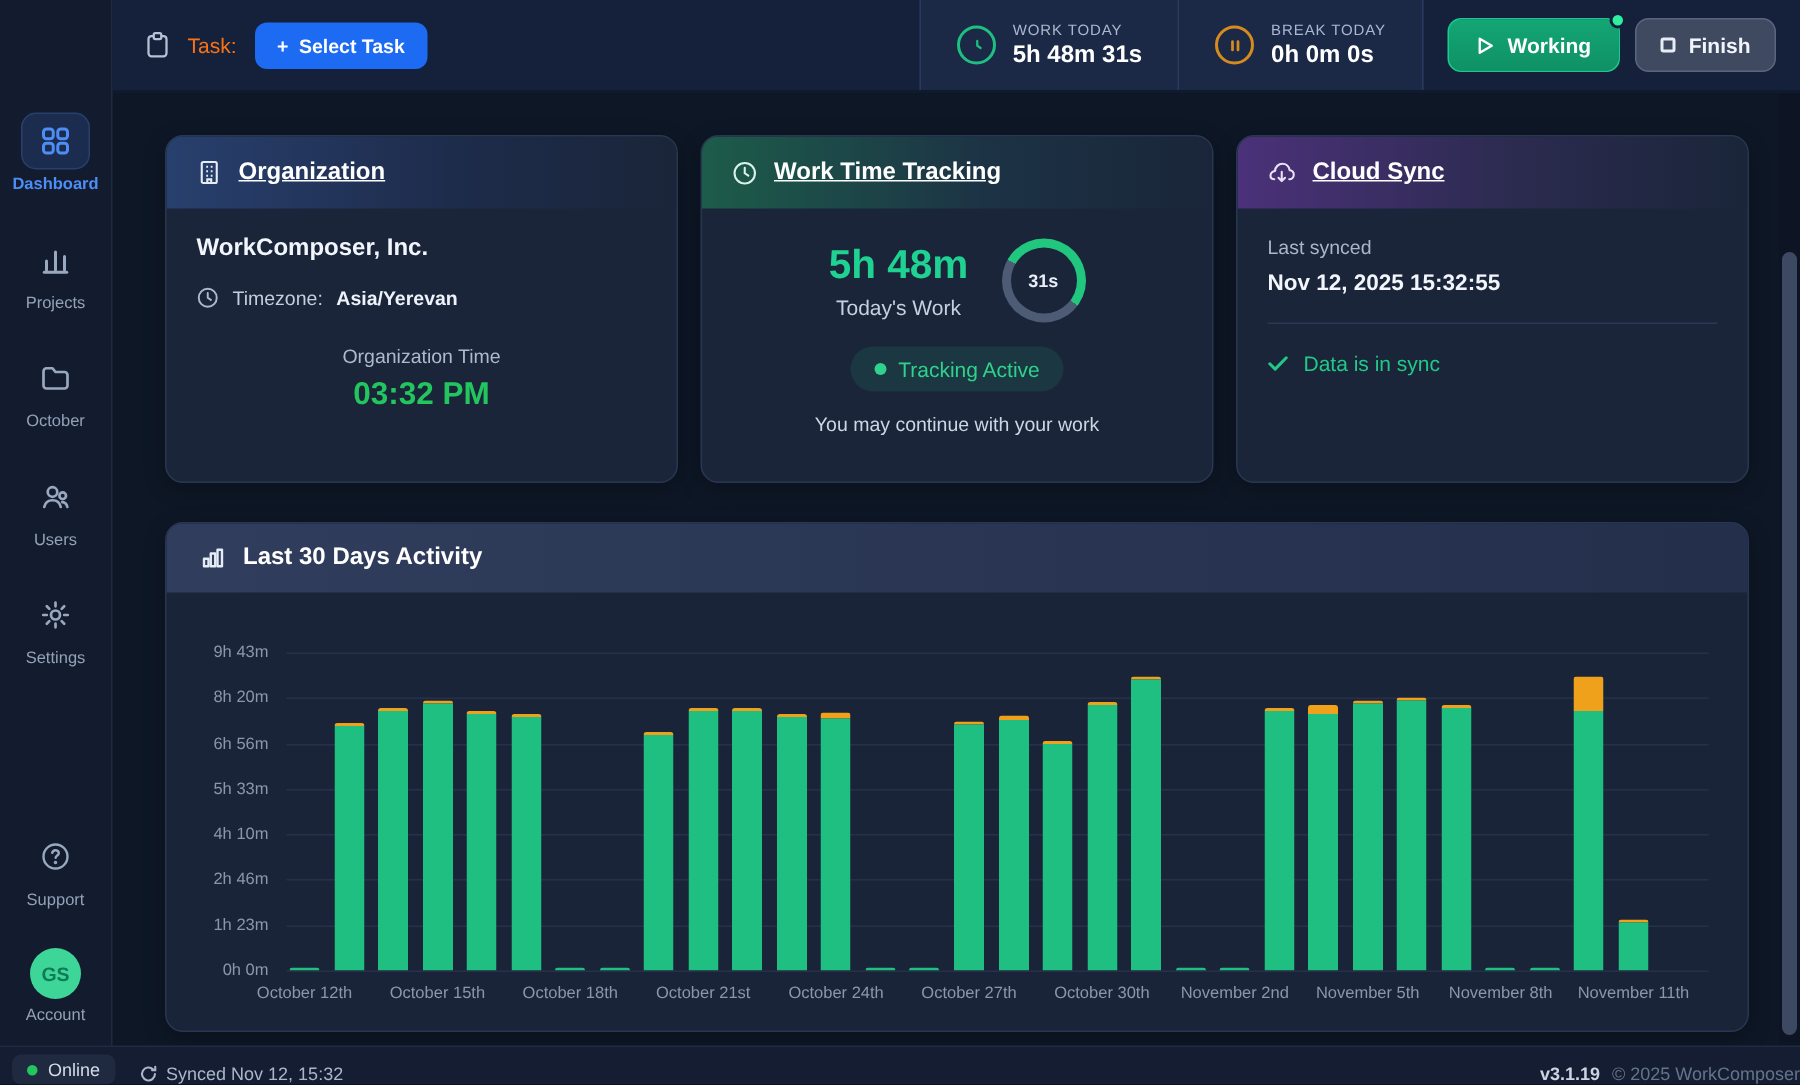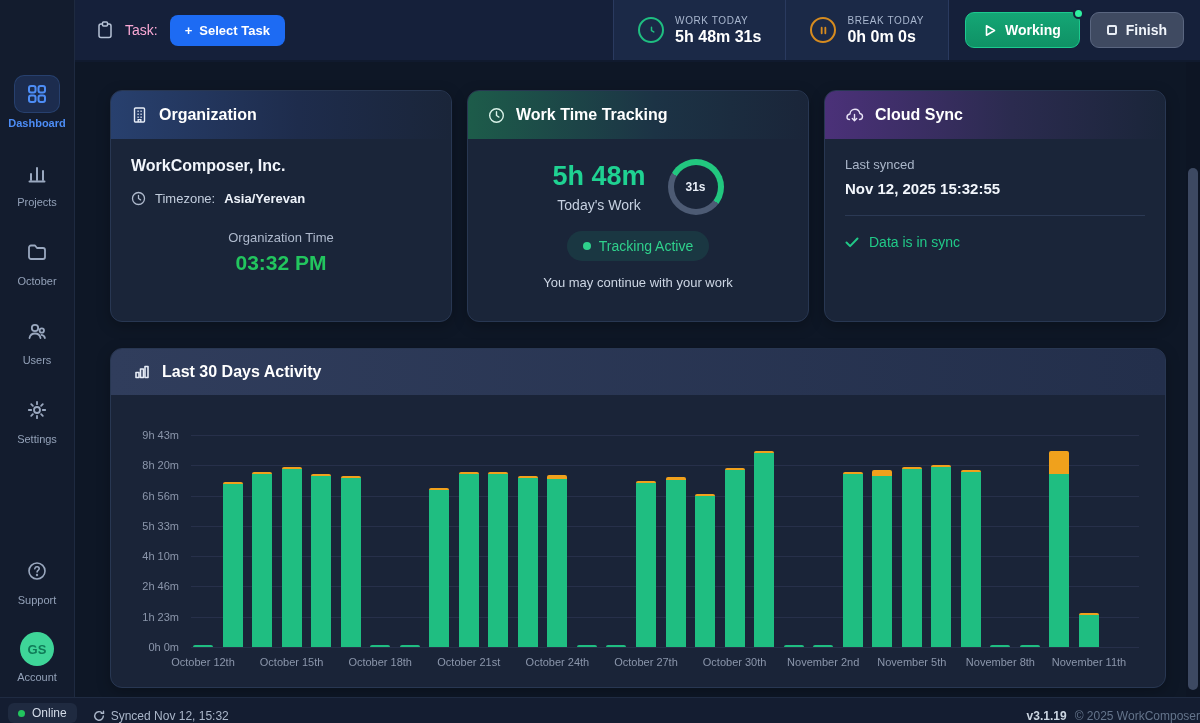--- a/index.html
+++ b/index.html
@@ -22,21 +22,21 @@
   .side-item.active svg { stroke:#4d8df6; }
   .side-spacer { flex:1; }
   .avatar { width:34px; height:34px; border-radius:50%; background:#3ed598;
             display:flex; align-items:center; justify-content:center;
             color:#0f7a57; font-weight:bold; font-size:13px; }
 
   
   .topbar { position:absolute; left:75px; right:0; top:0; height:62px; background:#15203a;
             border-bottom:2px solid #101a2e; display:flex; align-items:center; z-index:4; }
   .task-area { display:flex; align-items:center; gap:12px; padding-left:22px; }
-  .task-label { color:#f9a8d4; font-size:14px; }
+  .task-label { color:#f97316; font-size:14px; }
   .btn-select { display:flex; align-items:center; gap:7px; background:#1d6bf3; color:#fff;
                 font-size:13px; font-weight:bold; border:none; border-radius:8px;
                 padding:8px 15px; cursor:pointer; }
   .stats { margin-left:auto; display:flex; height:100%; background:#1b2947;
            border-left:1px solid #2a3a5f; border-right:1px solid #2a3a5f; }
   .stat { display:flex; align-items:center; gap:11px; padding:0 24px; }
   .stat + .stat { border-left:1px solid #2a3a5f; }
   .stat-icon { width:26px; height:26px; border-radius:50%; display:flex; align-items:center;
                justify-content:center; flex:0 0 auto; }
   .stat-icon.work { border:2px solid #1fbe81; }
@@ -53,21 +53,21 @@
                 font-size:14px; font-weight:bold; border:1px solid #5a6680; border-radius:9px;
                 padding:9px 16px; cursor:pointer; }
   .stop-glyph { width:10px; height:10px; border:2px solid #e8edf5; border-radius:2px; display:inline-block; }
 
   
   .main { position:absolute; left:75px; right:14px; top:62px; bottom:26px; padding:28px 20px 0 35px; }
   .cards-row { display:flex; gap:15px; }
   .card { flex:1; height:232px; background:#1a2539; border:1px solid #283752; border-radius:12px;
           overflow:hidden; box-shadow:0 4px 14px rgba(0,0,0,.25); }
   .card-header { height:48px; display:flex; align-items:center; gap:11px; padding:0 20px;
-                 color:#fff; font-size:16px; font-weight:bold; }
+                 color:#fff; font-size:16px; font-weight:bold;text-decoration:underline; }
   .hdr-org   { background:linear-gradient(90deg,#28406e 0%,#1e2c4c 55%,#1a2539 100%); }
   .hdr-track { background:linear-gradient(90deg,#1d5c4a 0%,#1c3345 55%,#1a2539 100%); }
   .hdr-cloud { background:linear-gradient(90deg,#4b3179 0%,#2b2b4f 55%,#1a2539 100%);align-items:center; }
   .card-body { padding:18px 20px; }
 
   .org-company { color:#f2f6fc; font-size:16px; font-weight:bold; margin-bottom:16px; }
   .org-tz { display:flex; align-items:center; gap:9px; color:#c3cede; font-size:13px; }
   .org-tz b { color:#eef3fa; }
   .org-time-wrap { text-align:center; margin-top:24px; }
   .org-time-label { color:#aeb9cc; font-size:13px; }

